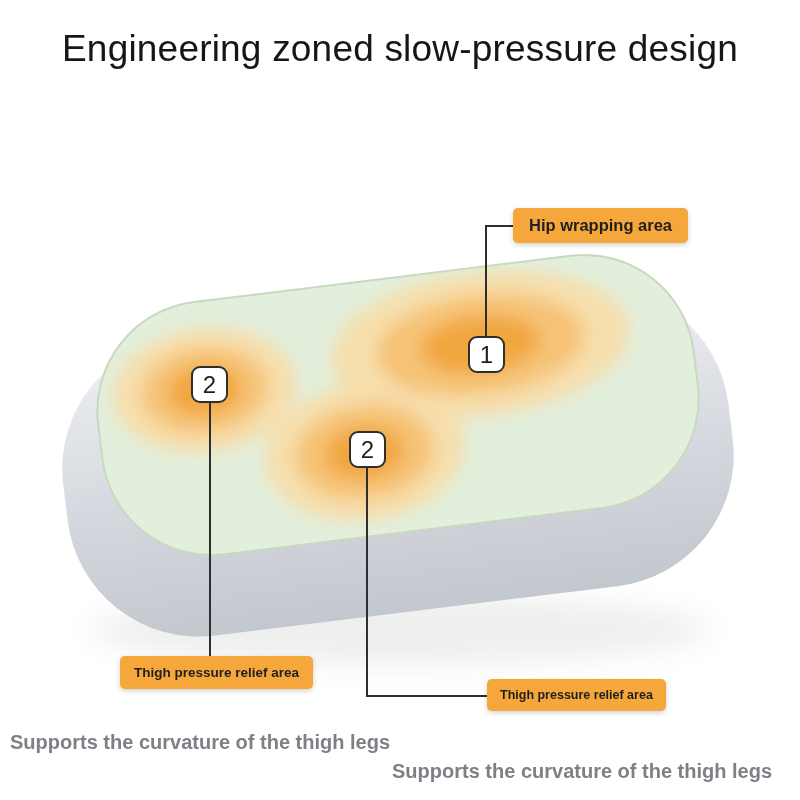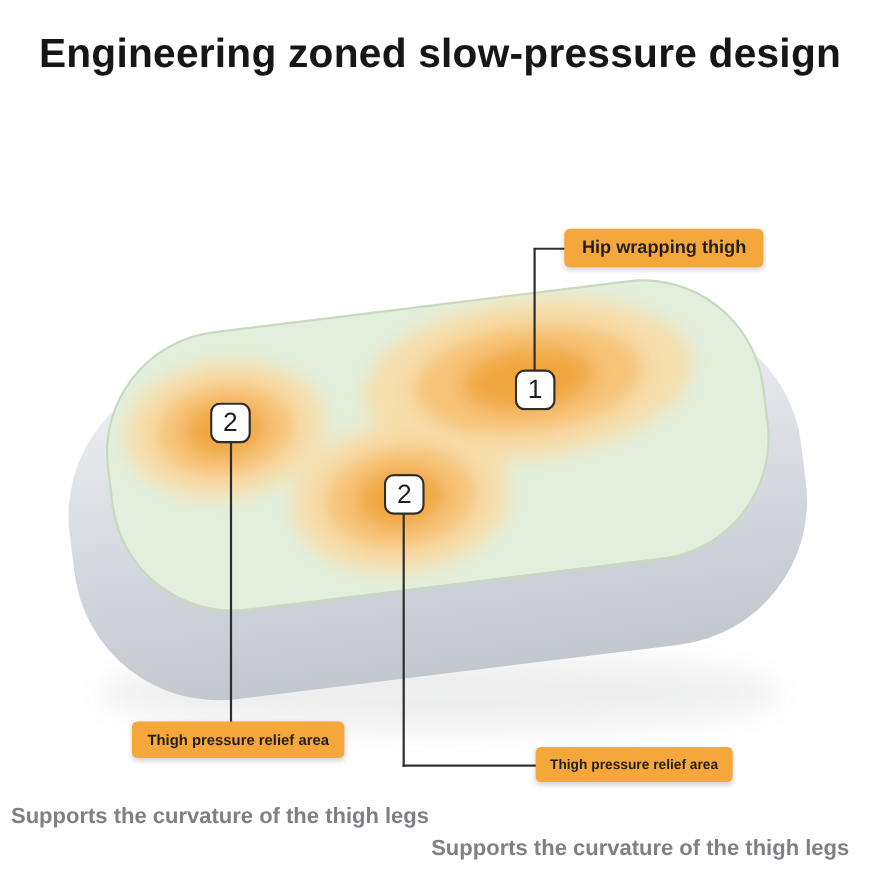--- a/index.html
+++ b/index.html
@@ -15,21 +15,21 @@
     background: #ffffff;
     overflow: hidden;
   }
   .title {
     position: absolute;
     top: 28px;
     left: 0;
     width: 100%;
     text-align: center;
     font-size: 37px;
-    font-weight: 700;
+    font-weight: 400;
     color: #161616;
     letter-spacing: 0.2px;
   }
   .svg-wrap {
     position: absolute;
     inset: 0;
   }
   .badge {
     position: absolute;
     background: #F6A73B;
@@ -148,21 +148,21 @@
   <div class="cline" id="line-hip-v"></div>
   <div class="cline" id="line-hip-h"></div>
   <div class="cline" id="line-left-v"></div>
   <div class="cline" id="line-center-v"></div>
   <div class="cline" id="line-center-h"></div>
 
   <div class="numbox" id="num-hip">1</div>
   <div class="numbox" id="num-thigh-left">2</div>
   <div class="numbox" id="num-thigh-center">2</div>
 
-  <div class="badge hip">Hip wrapping thigh</div>
+  <div class="badge hip">Hip wrapping area</div>
 
   <div class="badge thigh-left">Thigh pressure relief area</div>
   <div class="badge thigh-right">Thigh pressure relief area</div>
 
   <div class="caption left">Supports the curvature of the thigh legs</div>
   <div class="caption right">Supports the curvature of the thigh legs</div>
 
 </div>
 
 </body></html>

